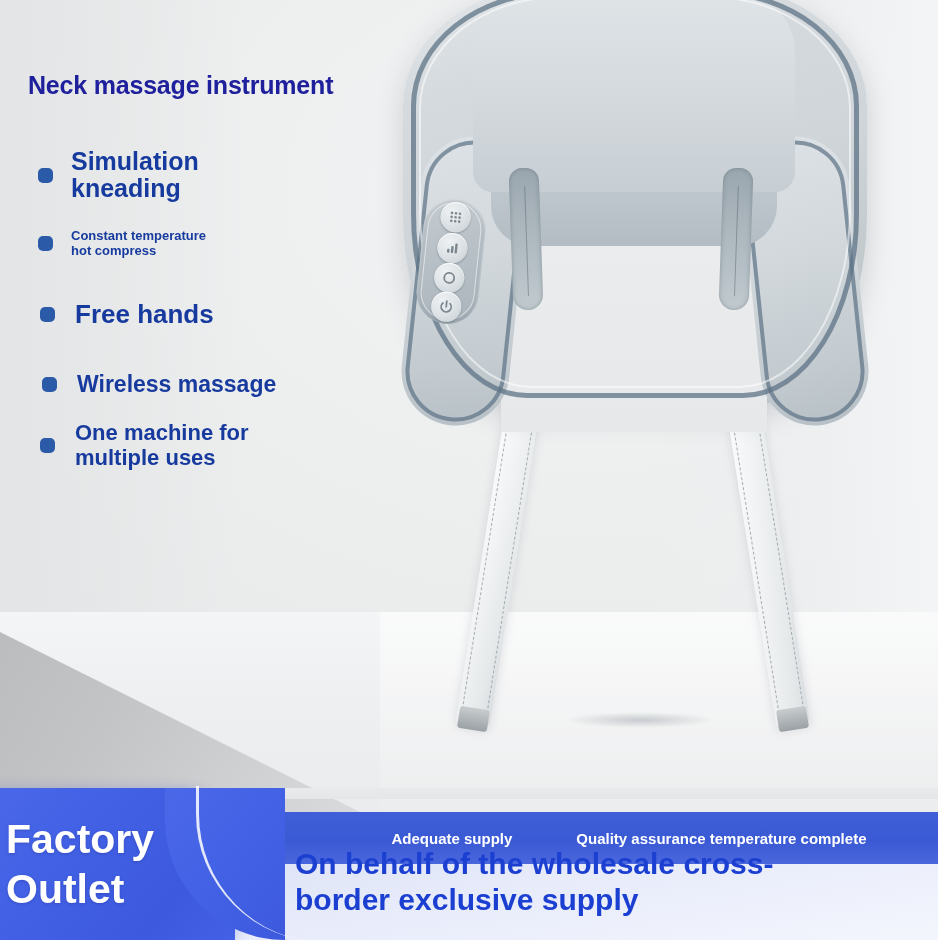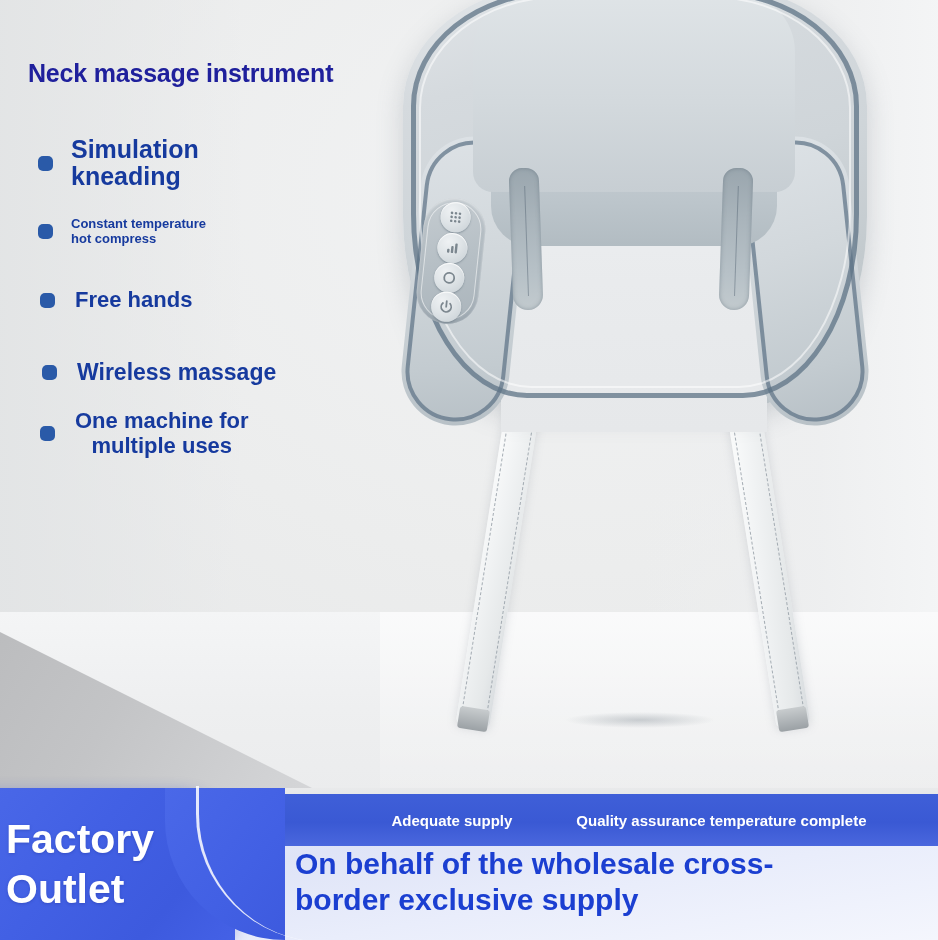--- a/index.html
+++ b/index.html
@@ -168,55 +168,55 @@
     position:absolute; left:2px; bottom:-4px; width:30px; height:22px;
     background:linear-gradient(180deg,#c8ccce 0%, #9ba1a5 100%);
     border-radius:3px;
   }
   .strap-shadow {
     position:absolute; left:170px; top:726px; width:150px; height:16px;
     background:radial-gradient(50% 50% at 50% 50%, rgba(120,130,140,.35), rgba(120,130,140,0));
   }
 
   
-  #copy { position:absolute; left:0; top:4px; width:430px; height:520px; }
+  #copy { position:absolute; left:0; top:16px; width:430px; height:520px; }
 
   .headline {
     position:absolute; left:28px; top:55px;
     font-size:25px; font-weight:bold; color:#1f209c;
     letter-spacing:-.2px; white-space:nowrap;
   }
 
   .feature { position:absolute; display:flex; align-items:center; }
   .dot {
     width:15px; height:15px; border-radius:5px;
     background:#2a5aa8; flex:0 0 auto;
   }
   .feat-text { color:#163a9e; font-weight:bold; }
 
   .f1 { left:38px; top:132px;justify-content:flex-end; }
   .f1 .feat-text { margin-left:18px; font-size:25px; line-height:1.08; }
   .f2 { left:38px; top:212px; }
   .f2 .feat-text { margin-left:18px; font-size:13px; line-height:1.16; }
   .f3 { left:40px; top:283px; }
-  .f3 .feat-text { margin-left:20px; font-size:22px; }
+  .f3 .feat-text { margin-left:20px; font-size:26px; }
   .f4 { left:42px; top:355px; }
   .f4 .feat-text { margin-left:20px; font-size:23px; }
   .f5 { left:40px; top:404px; }
-  .f5 .feat-text { margin-left:20px; font-size:22px; line-height:1.14;text-align:center; }
+  .f5 .feat-text { margin-left:20px; font-size:22px; line-height:1.14; }
 
   
   #banner { position:absolute; left:0; top:788px; width:938px; height:152px; }
 
   .banner-lower {
     position:absolute; left:0; top:45px; width:938px; height:107px;
     background:linear-gradient(170deg,#e8ebfa 0%, #dfe4f7 28%, #e9edfb 60%, #f4f6fd 100%);
   }
   .strip {
-    position:absolute; left:150px; top:6px; width:788px; height:52px;
+    position:absolute; left:150px; top:24px; width:788px; height:52px;
     background:linear-gradient(180deg,#3f5fd8 0%, #3a59d4 55%, #4a67dd 100%);
   }
   .strip-tags {
     position:absolute; left:0; top:0; right:0; bottom:0;
     display:flex; align-items:center; justify-content:center; gap:64px;
     color:#ffffff; font-size:15px; font-weight:bold; white-space:nowrap;
     padding-left:170px;
   }
   .blue-panel {
     position:absolute; left:-20px; top:0px; width:255px; height:152px;

